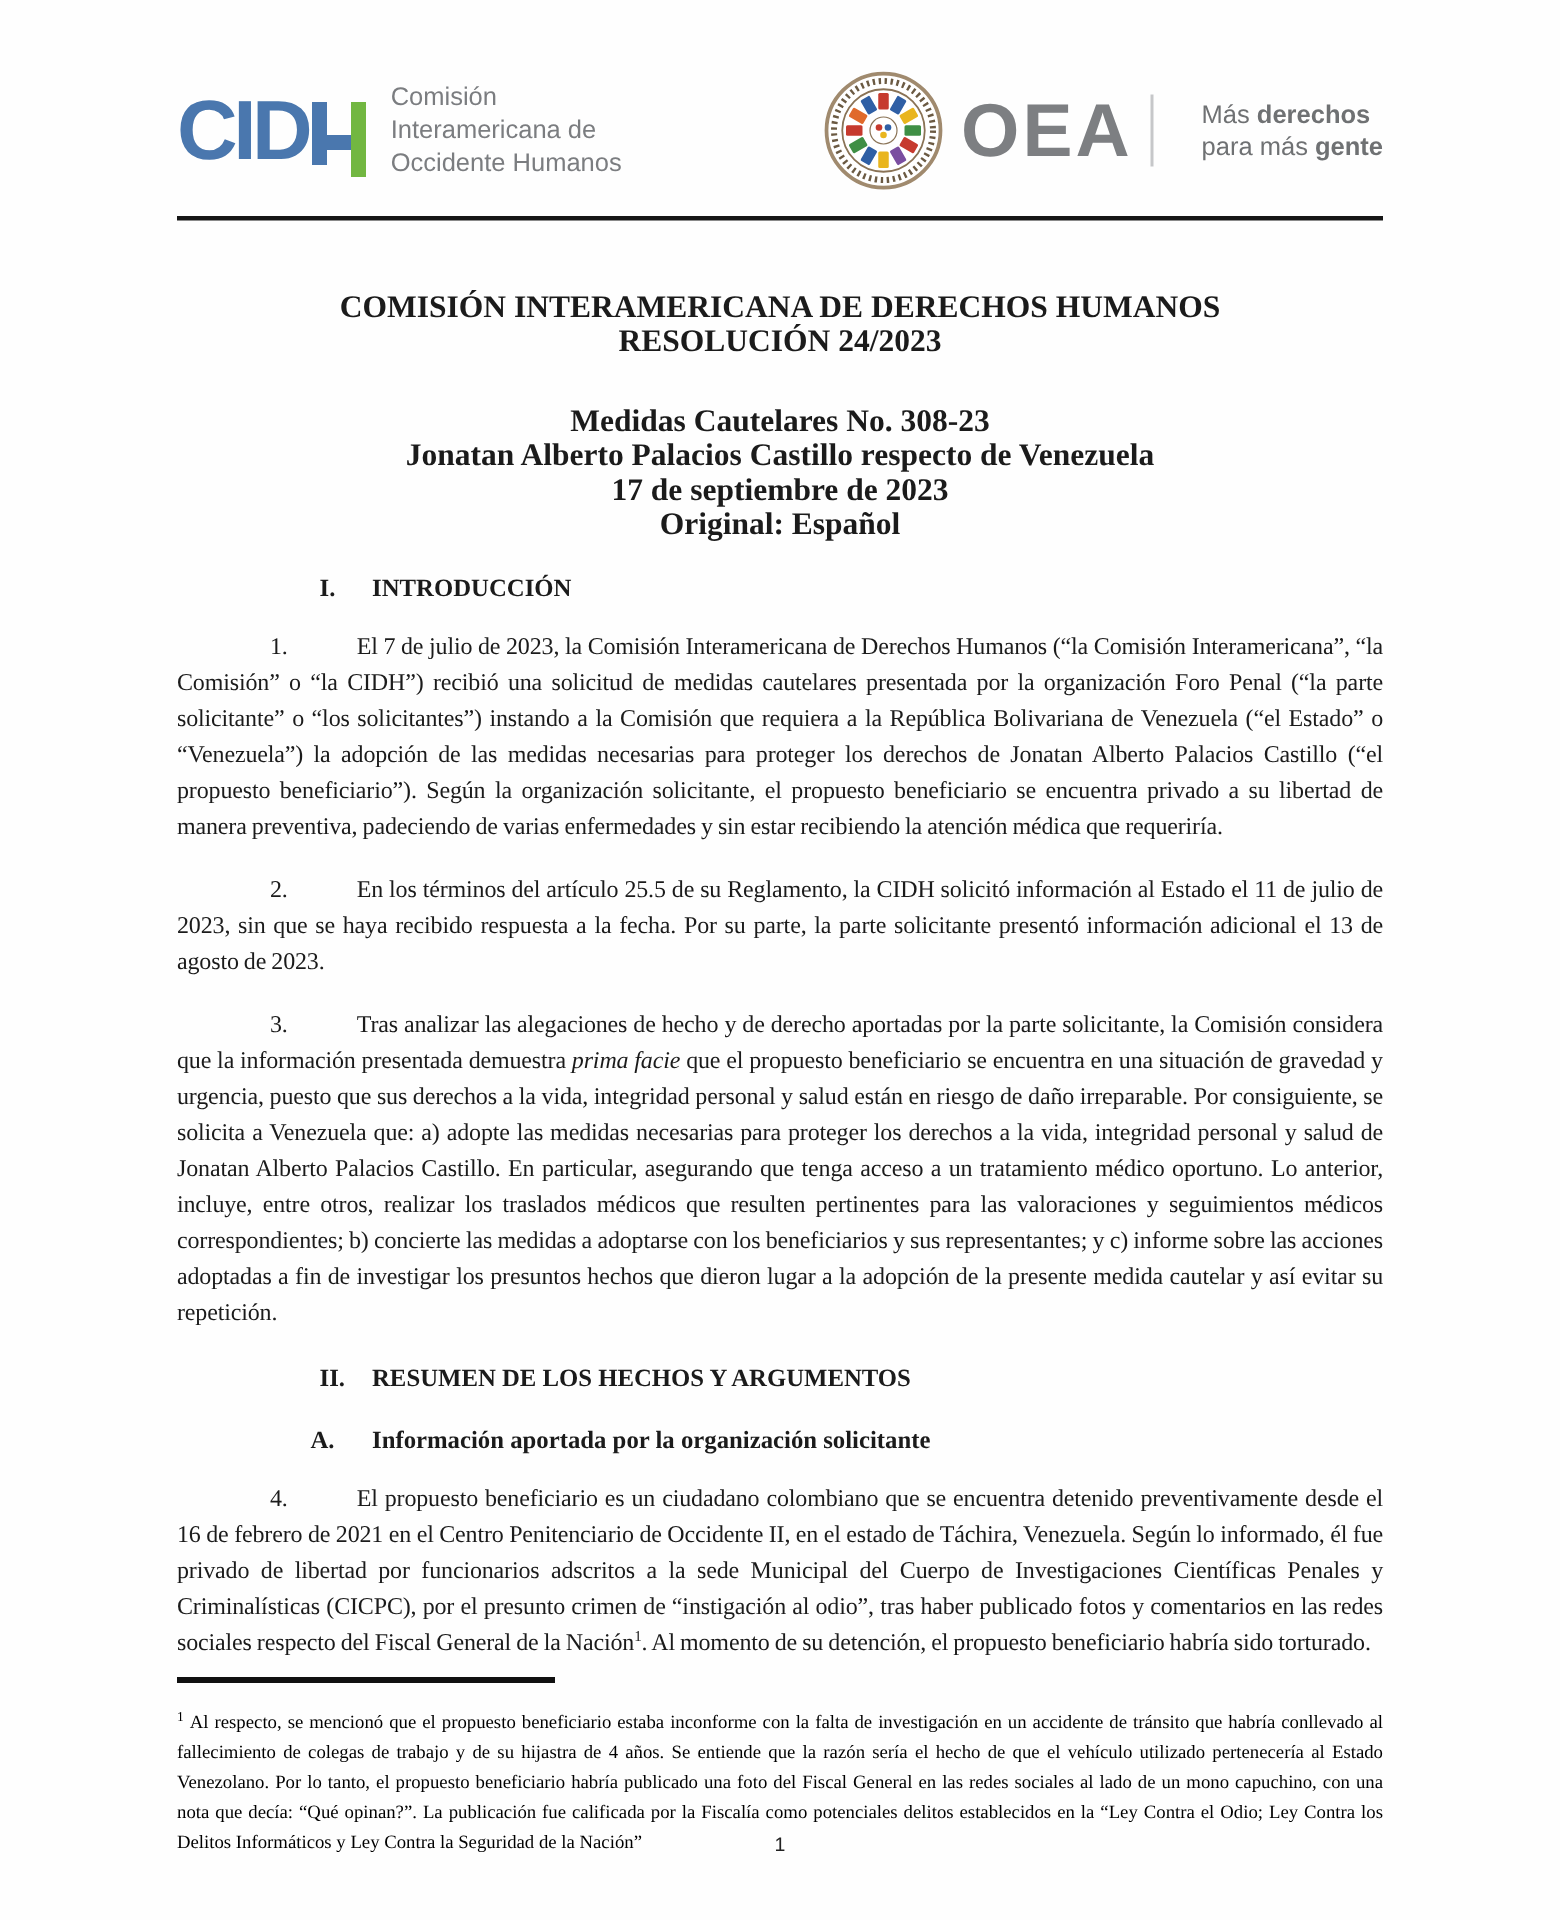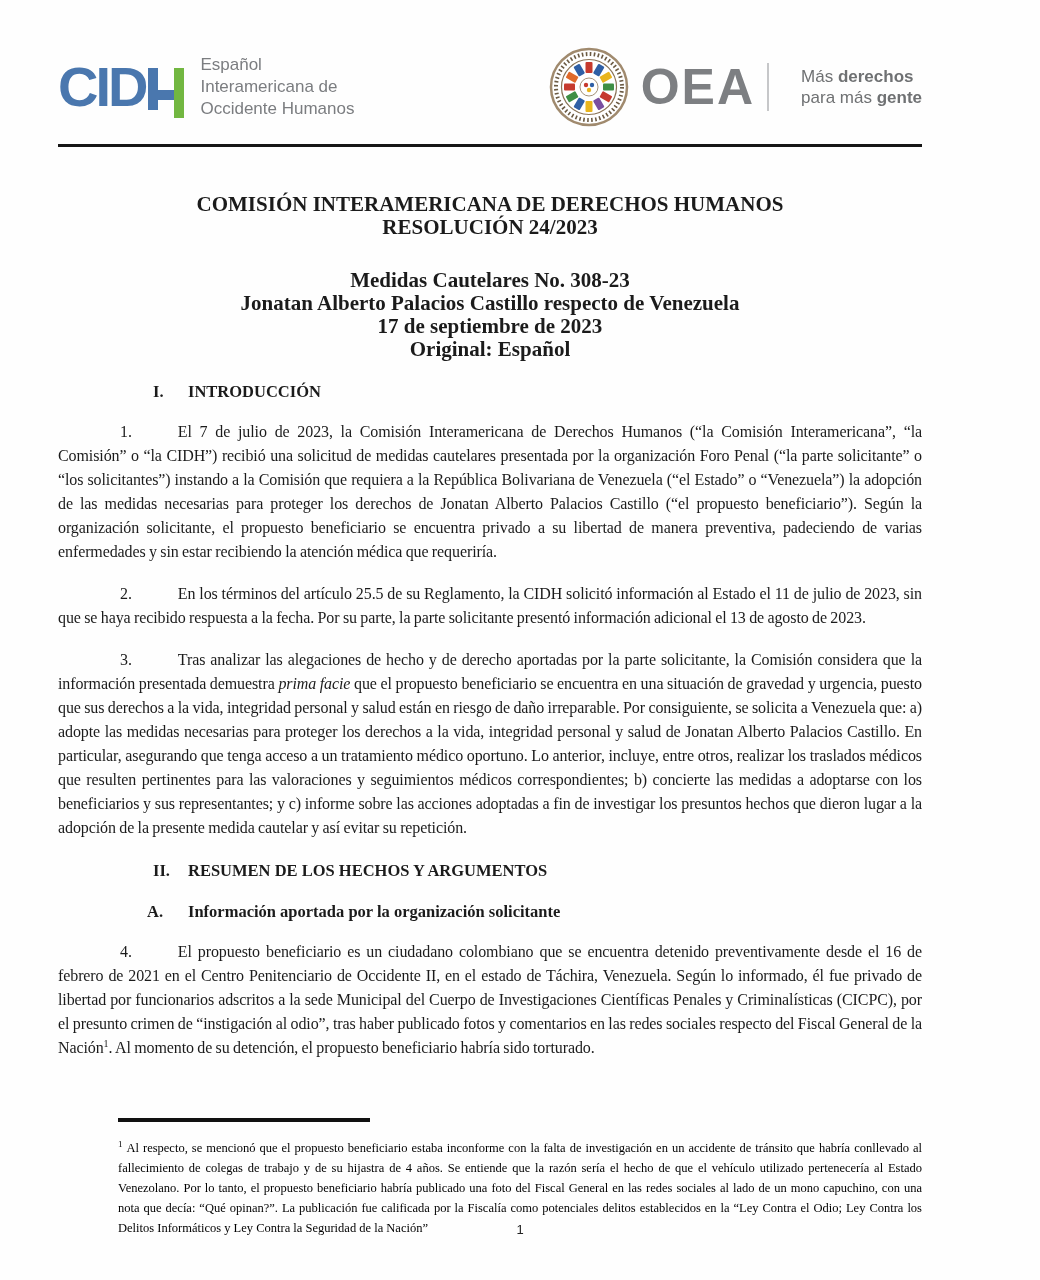--- a/index.html
+++ b/index.html
@@ -7,21 +7,21 @@
   .page {
     position: relative;
     width: 1040px;
     height: 1280px;
     margin: 0 auto;
     background: #fefefe;
     overflow: hidden;
     font-family: "Liberation Serif", serif;
     color: #1b1b1b;
   }
-  .content { padding: 40px 118px 0 58px; }
+  .content { padding: 40px 118px 0 118px; }
 
   
   .header-row {
     display: flex;
     justify-content: space-between;
     align-items: center;
     height: 94px;
   }
   .cidh-logo { display: flex; align-items: center; gap: 16px; }
   .cidh-word {
@@ -147,21 +147,21 @@
       <div class="cidh-logo">
         <span class="cidh-word">
           <span>CID</span>
           <span class="cidh-h">
             <span class="h-left"></span>
             <span class="h-bar"></span>
             <span class="h-right"></span>
           </span>
         </span>
         <span class="cidh-name">
-          <span>Español</span><br>
+          <span>Comisión</span><br>
           <span>Interamericana de</span><br>
           <span>Occidente Humanos</span>
         </span>
       </div>
 
       <div class="oea-logo">
         <svg class="oea-seal" width="80" height="80" viewBox="0 0 80 80">
           <circle cx="40" cy="40" r="38" fill="#ffffff" stroke="#a08a6e" stroke-width="2.5"></circle>
           <circle cx="40" cy="40" r="33" fill="none" stroke="#6b5a43" stroke-width="4" stroke-dasharray="1.6 2.4"></circle>
           <circle cx="40" cy="40" r="27.5" fill="#ffffff" stroke="#8a7356" stroke-width="1.2"></circle>

